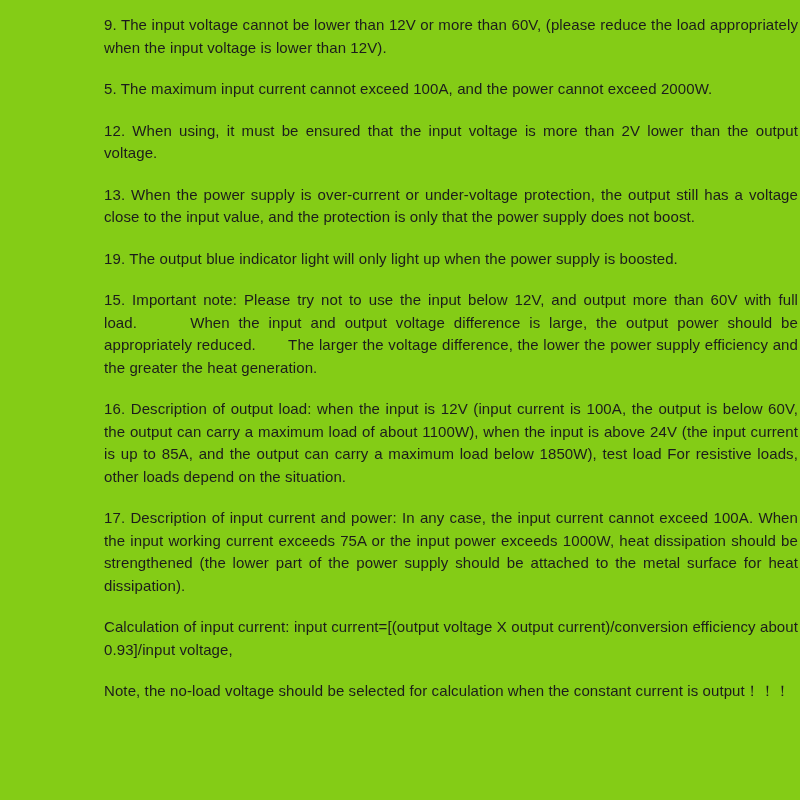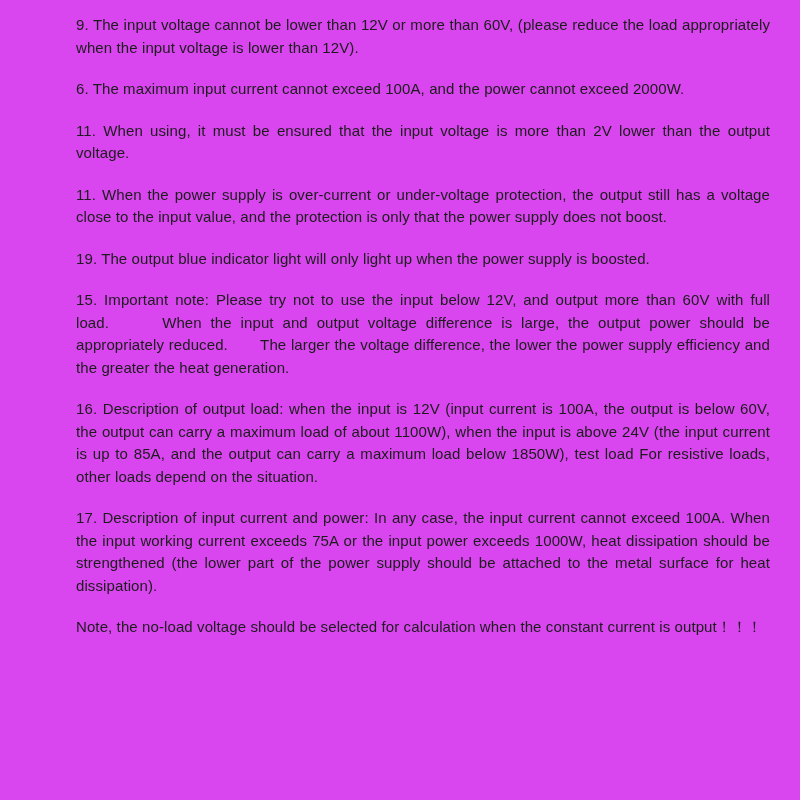--- a/index.html
+++ b/index.html
@@ -10,22 +10,22 @@
   body {
     width: 800px;
     height: 800px;
     overflow: hidden;
     font-family: "Liberation Sans", "DejaVu Sans", sans-serif;
   }
   .doc-page {
     box-sizing: border-box;
     width: 800px;
     height: 800px;
-    padding: 14px 38px 20px 76px;
-    background: #d946ef;
+    padding: 14px 38px 20px 104px;
+    background: #84cc16;
   }
   .doc-body {
     width: 694px;
   }
   .para {
     margin: 0 0 19px 0;
     font-size: 15px;
     line-height: 22.5px;
     color: #1c1c1c;
     text-align: justify;
@@ -35,22 +35,23 @@
   .para:last-child {
     margin-bottom: 0;
   }
 </style>
 </head>
 <body>
 
 <div class="doc-page">
   <div class="doc-body">
     <p class="para">9. The input voltage cannot be lower than 12V or more than 60V, (please reduce the load appropriately when the input voltage is lower than 12V).</p>
-    <p class="para">6. The maximum input current cannot exceed 100A, and the power cannot exceed 2000W.</p>
-    <p class="para">11. When using, it must be ensured that the input voltage is more than 2V lower than the output voltage.</p>
-    <p class="para">11. When the power supply is over-current or under-voltage protection, the output still has a voltage close to the input value, and the protection is only that the power supply does not boost.</p>
+    <p class="para">5. The maximum input current cannot exceed 100A, and the power cannot exceed 2000W.</p>
+    <p class="para">12. When using, it must be ensured that the input voltage is more than 2V lower than the output voltage.</p>
+    <p class="para">13. When the power supply is over-current or under-voltage protection, the output still has a voltage close to the input value, and the protection is only that the power supply does not boost.</p>
     <p class="para">19. The output blue indicator light will only light up when the power supply is boosted.</p>
     <p class="para">15. Important note: Please try not to use the input below 12V, and output more than 60V with full load.&nbsp;&nbsp;&nbsp;&nbsp;&nbsp; When the input and output voltage difference is large, the output power should be appropriately reduced.&nbsp;&nbsp;&nbsp;&nbsp;&nbsp;&nbsp; The larger the voltage difference, the lower the power supply efficiency and the greater the heat generation.</p>
     <p class="para">16. Description of output load: when the input is 12V (input current is 100A, the output is below 60V, the output can carry a maximum load of about 1100W), when the input is above 24V (the input current is up to 85A, and the output can carry a maximum load below 1850W), test load For resistive loads, other loads depend on the situation.</p>
     <p class="para">17. Description of input current and power: In any case, the input current cannot exceed 100A. When the input working current exceeds 75A or the input power exceeds 1000W, heat dissipation should be strengthened (the lower part of the power supply should be attached to the metal surface for heat dissipation).</p>
+    <p class="para">Calculation of input current: input current=[(output voltage X output current)/conversion efficiency about 0.93]/input voltage,</p>
     <p class="para">Note, the no-load voltage should be selected for calculation when the constant current is output！！！</p>
   </div>
 </div>
 
 </body></html>

